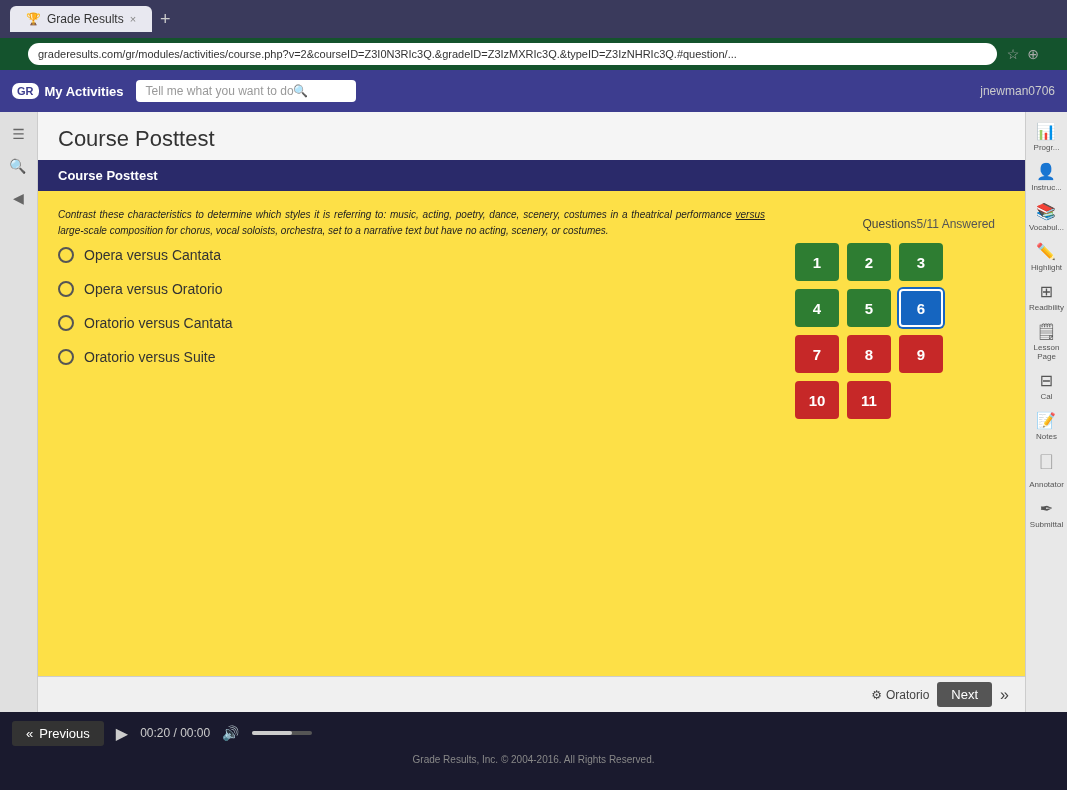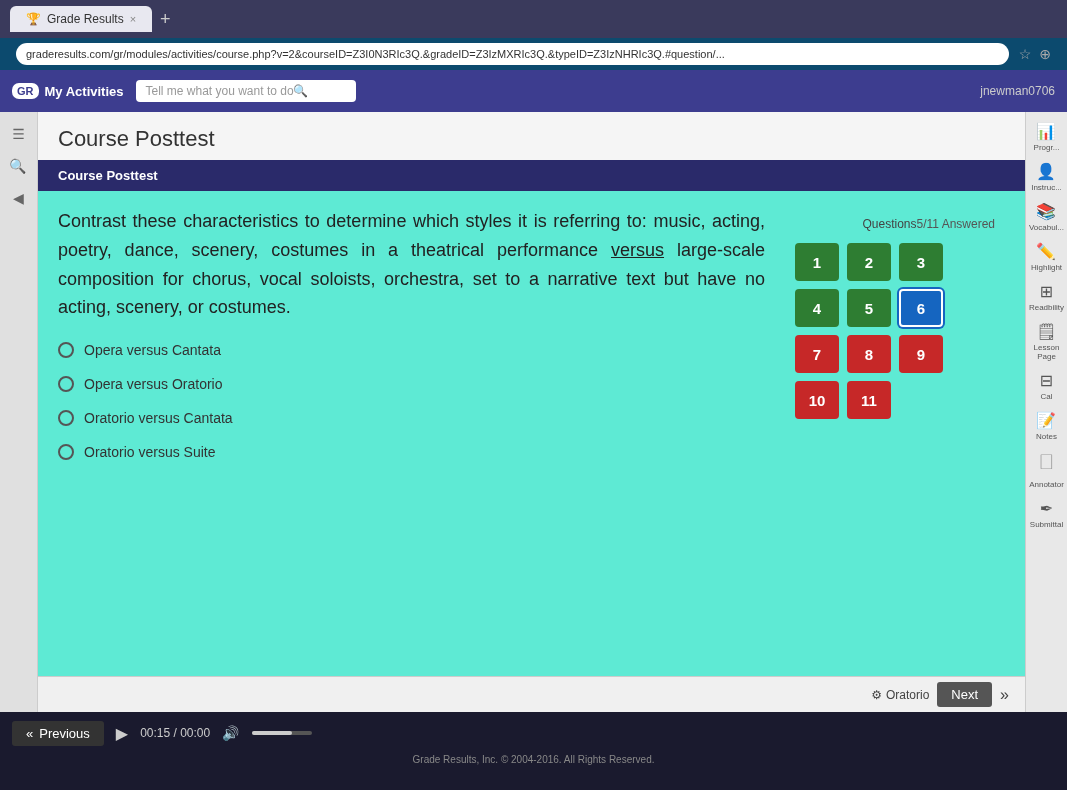--- a/index.html
+++ b/index.html
@@ -21,25 +21,25 @@
       font-size: 12px;
       color: #333;
       display: flex;
       align-items: center;
       gap: 6px;
     }
     .tab-close { color: #888; cursor: pointer; font-size: 11px; }
     .tab-add { background: none; border: none; color: #ccc; font-size: 18px; cursor: pointer; }
 
     .address-bar {
-      background: #0c4a6e;
+      background: #14532d;
       height: 32px;
       display: flex;
       align-items: center;
-      padding: 0 16px;
+      padding: 0 28px;
       gap: 10px;
     }
     .address-input {
       background: #fff;
       border-radius: 14px;
       flex: 1;
       height: 22px;
       font-size: 11px;
       color: #333;
       padding: 0 10px;
@@ -89,21 +89,21 @@
       flex-direction: column;
       align-items: center;
       padding-top: 10px;
       gap: 8px;
     }
     .strip-icon { color: #666; font-size: 14px; cursor: pointer; padding: 4px; }
 
     
     .main-area {
       flex: 1;
-      background: #5eead4;
+      background: #fde047;
       display: flex;
       flex-direction: column;
     }
 
     
     .page-title-bar {
       background: #f5f5f5;
       padding: 14px 20px 8px 20px;
     }
     .page-title {
@@ -135,25 +135,26 @@
 
     .question-meta {
       display: flex;
       gap: 20px;
       margin-bottom: 14px;
     }
     .question-num { font-size: 14px; font-weight: bold; color: #333; }
     .question-pts { font-size: 14px; font-weight: bold; color: #333; }
 
     .question-text {
-      font-size: 18px;
+      font-size: 10px;
       line-height: 1.6;
       color: #222;
-      margin-bottom: 20px;
+      margin-bottom: 8px;
       text-align: justify;
+      font-style: italic;
     }
     .question-text u { text-decoration: underline; }
 
     .options {
       display: flex;
       flex-direction: column;
       gap: 18px;
     }
     .option {
       display: flex;
@@ -476,20 +477,20 @@
 </div>
 
 <div class="media-bar">
   <button class="media-prev">
     <span>«</span>
     <span>Previous</span>
   </button>
   <button class="play-btn">
     <span>▶</span>
   </button>
-  <span class="time-display">00:15 / 00:00</span>
+  <span class="time-display">00:20 / 00:00</span>
   <span class="volume-icon">🔊</span>
   <div class="volume-bar">
     <div class="volume-fill"></div>
   </div>
 </div>
 
 <div class="footer-text">Grade Results, Inc. © 2004-2016. All Rights Reserved.</div>
 
 </body></html>

